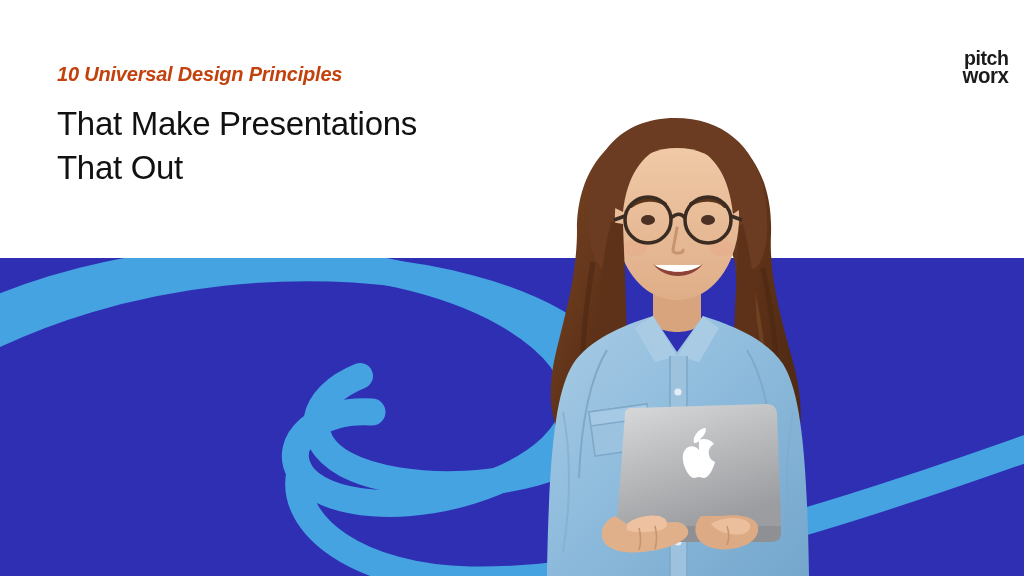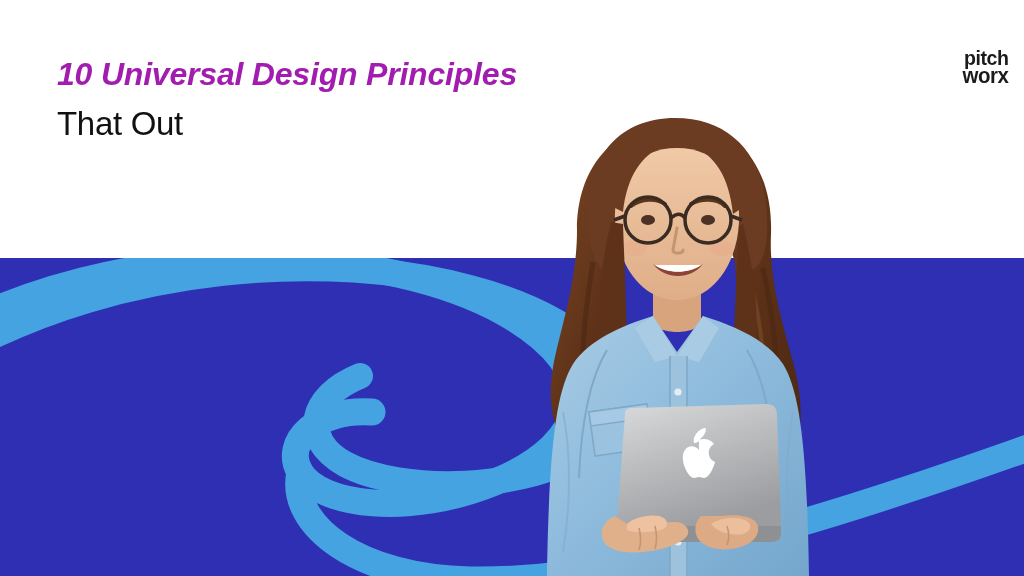--- a/index.html
+++ b/index.html
@@ -43,25 +43,25 @@
 
   
   .headline-block {
     position: absolute;
     left: 57px;
     top: 54px;
     z-index: 6;
     width: 560px;
   }
   .headline-accent {
-    font-size: 32px;
+    font-size: 20px;
     line-height: 40px;
     font-weight: bold;
     font-style: italic;
-    color: #a21caf;
+    color: #c2410c;
     letter-spacing: -0.2px;
     margin: 0 0 8px 0;
     white-space: nowrap;
   }
   .headline-main {
     font-size: 33px;
     line-height: 44px;
     font-weight: normal;
     color: #111111;
     letter-spacing: -0.3px;
@@ -128,20 +128,21 @@
                C 282 184, 318 150, 372 154" fill="none" stroke="#44a3e0" stroke-width="27" stroke-linecap="round"></path>
       <path d="M 300 214
                C 288 268, 360 320, 470 322
                C 640 325, 860 250, 1070 175" fill="none" stroke="#44a3e0" stroke-width="27" stroke-linecap="round"></path>
     </svg>
   </div>
 
   <div class="headline-block">
     <div class="headline-accent">10 Universal Design Principles</div>
     <div class="headline-main">
+      <span class="ln">That Make Presentations</span>
       <span class="ln">That Out</span>
     </div>
   </div>
 
   <div class="logo">
     <span class="logo-top">pitch</span>
     <span class="logo-bottom">worx</span>
   </div>
 
   <div class="subject">

